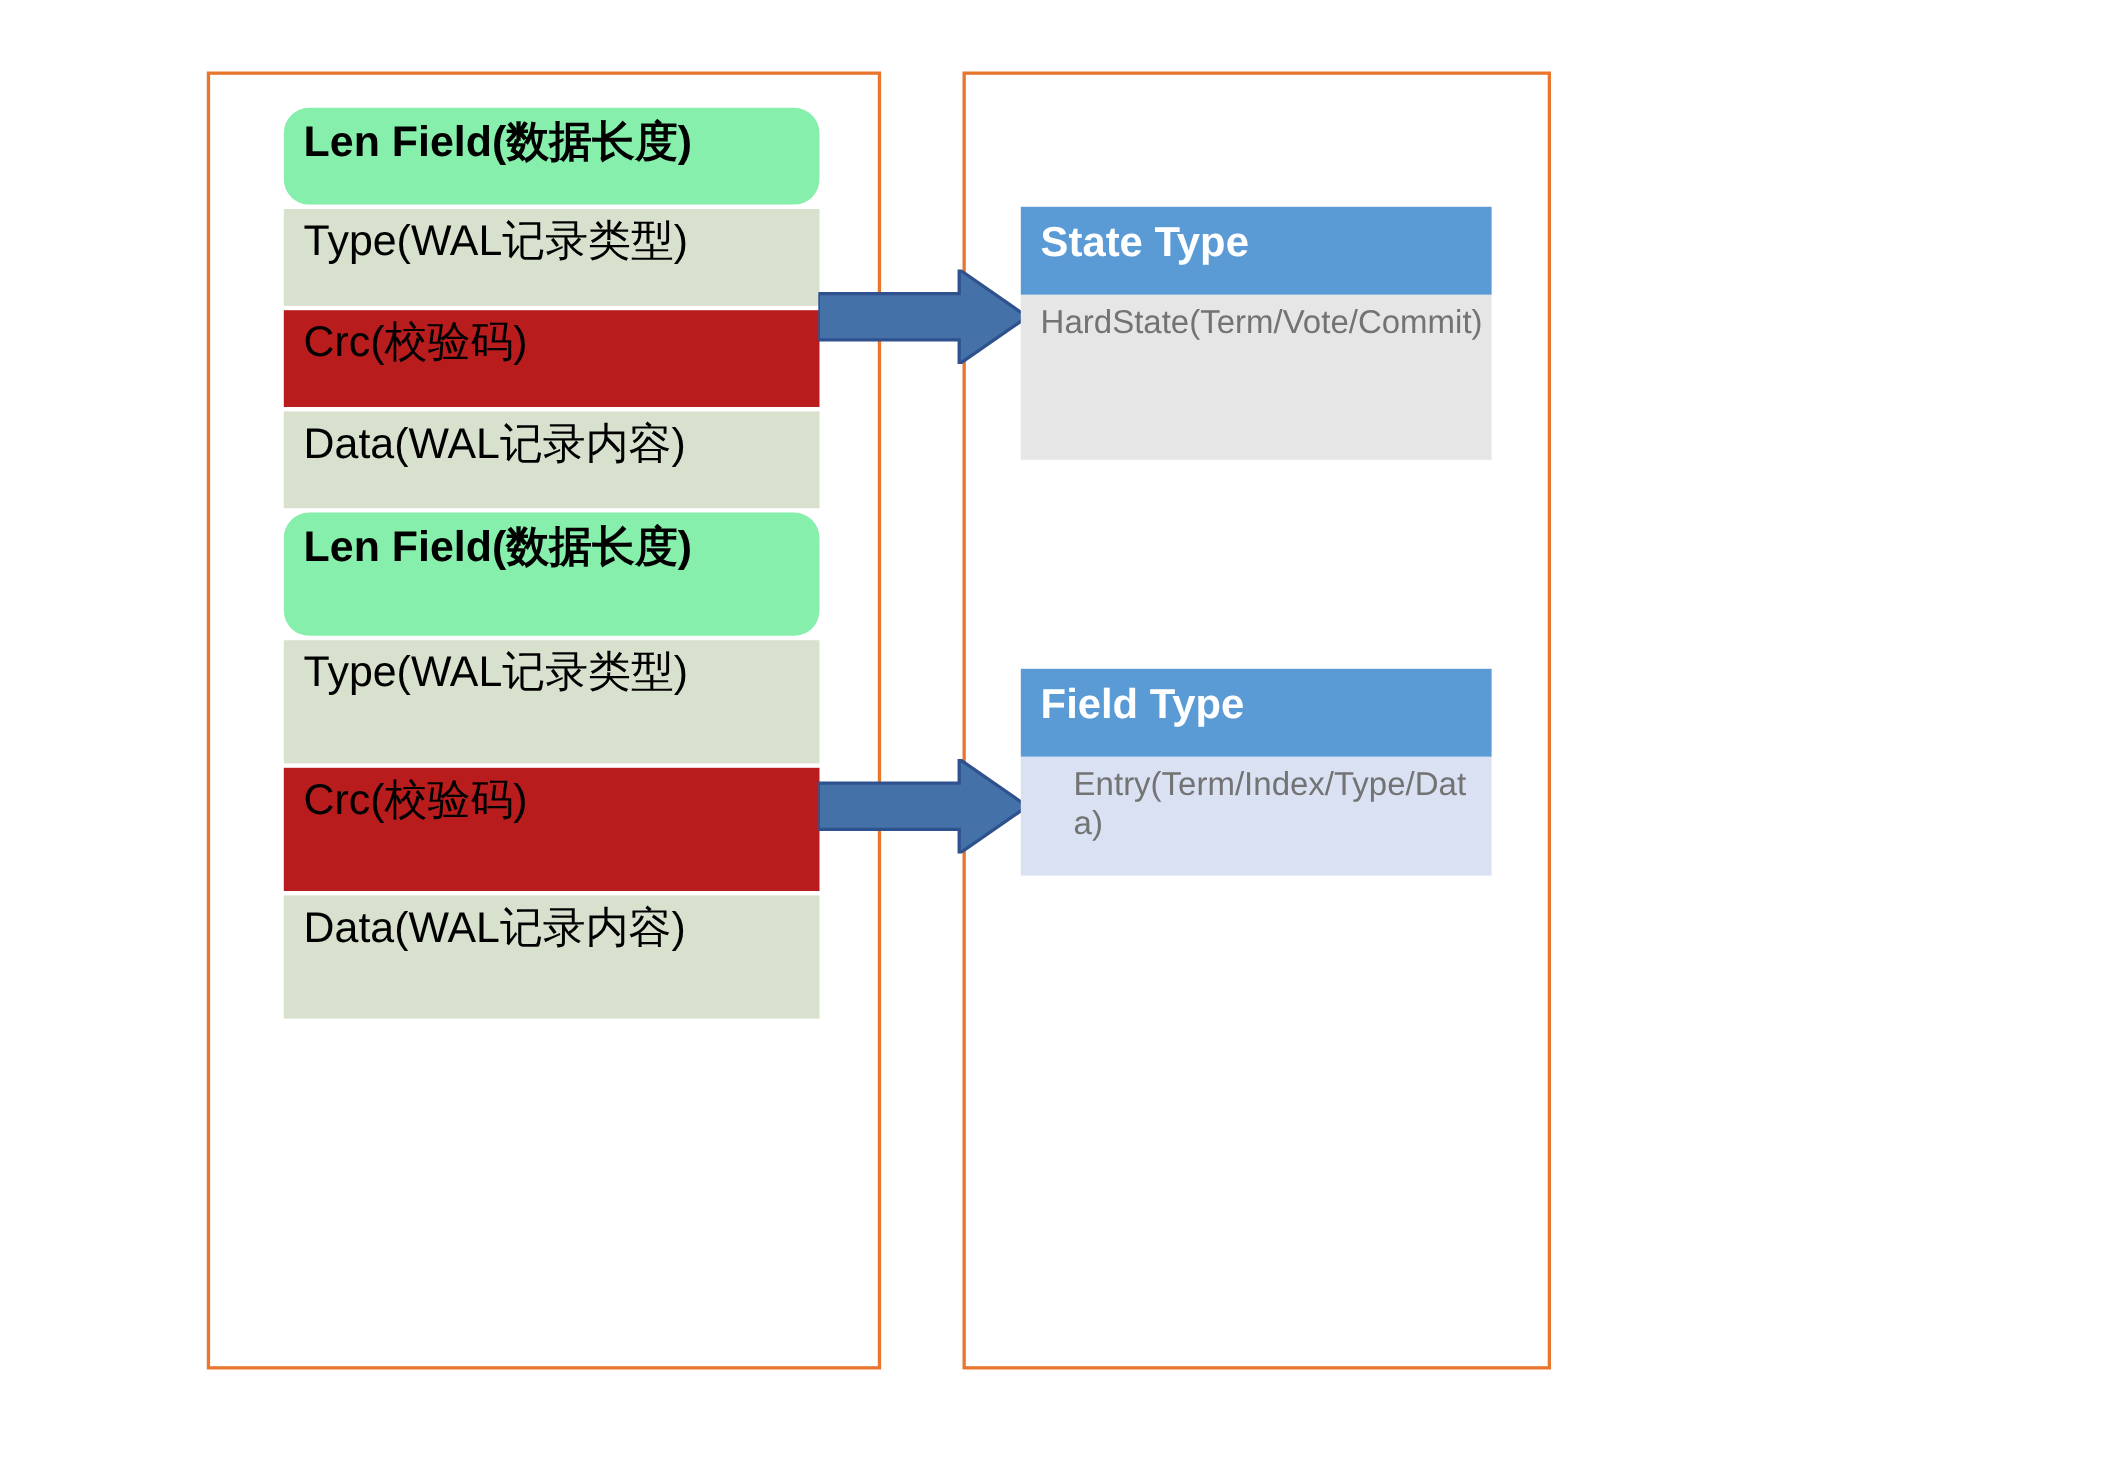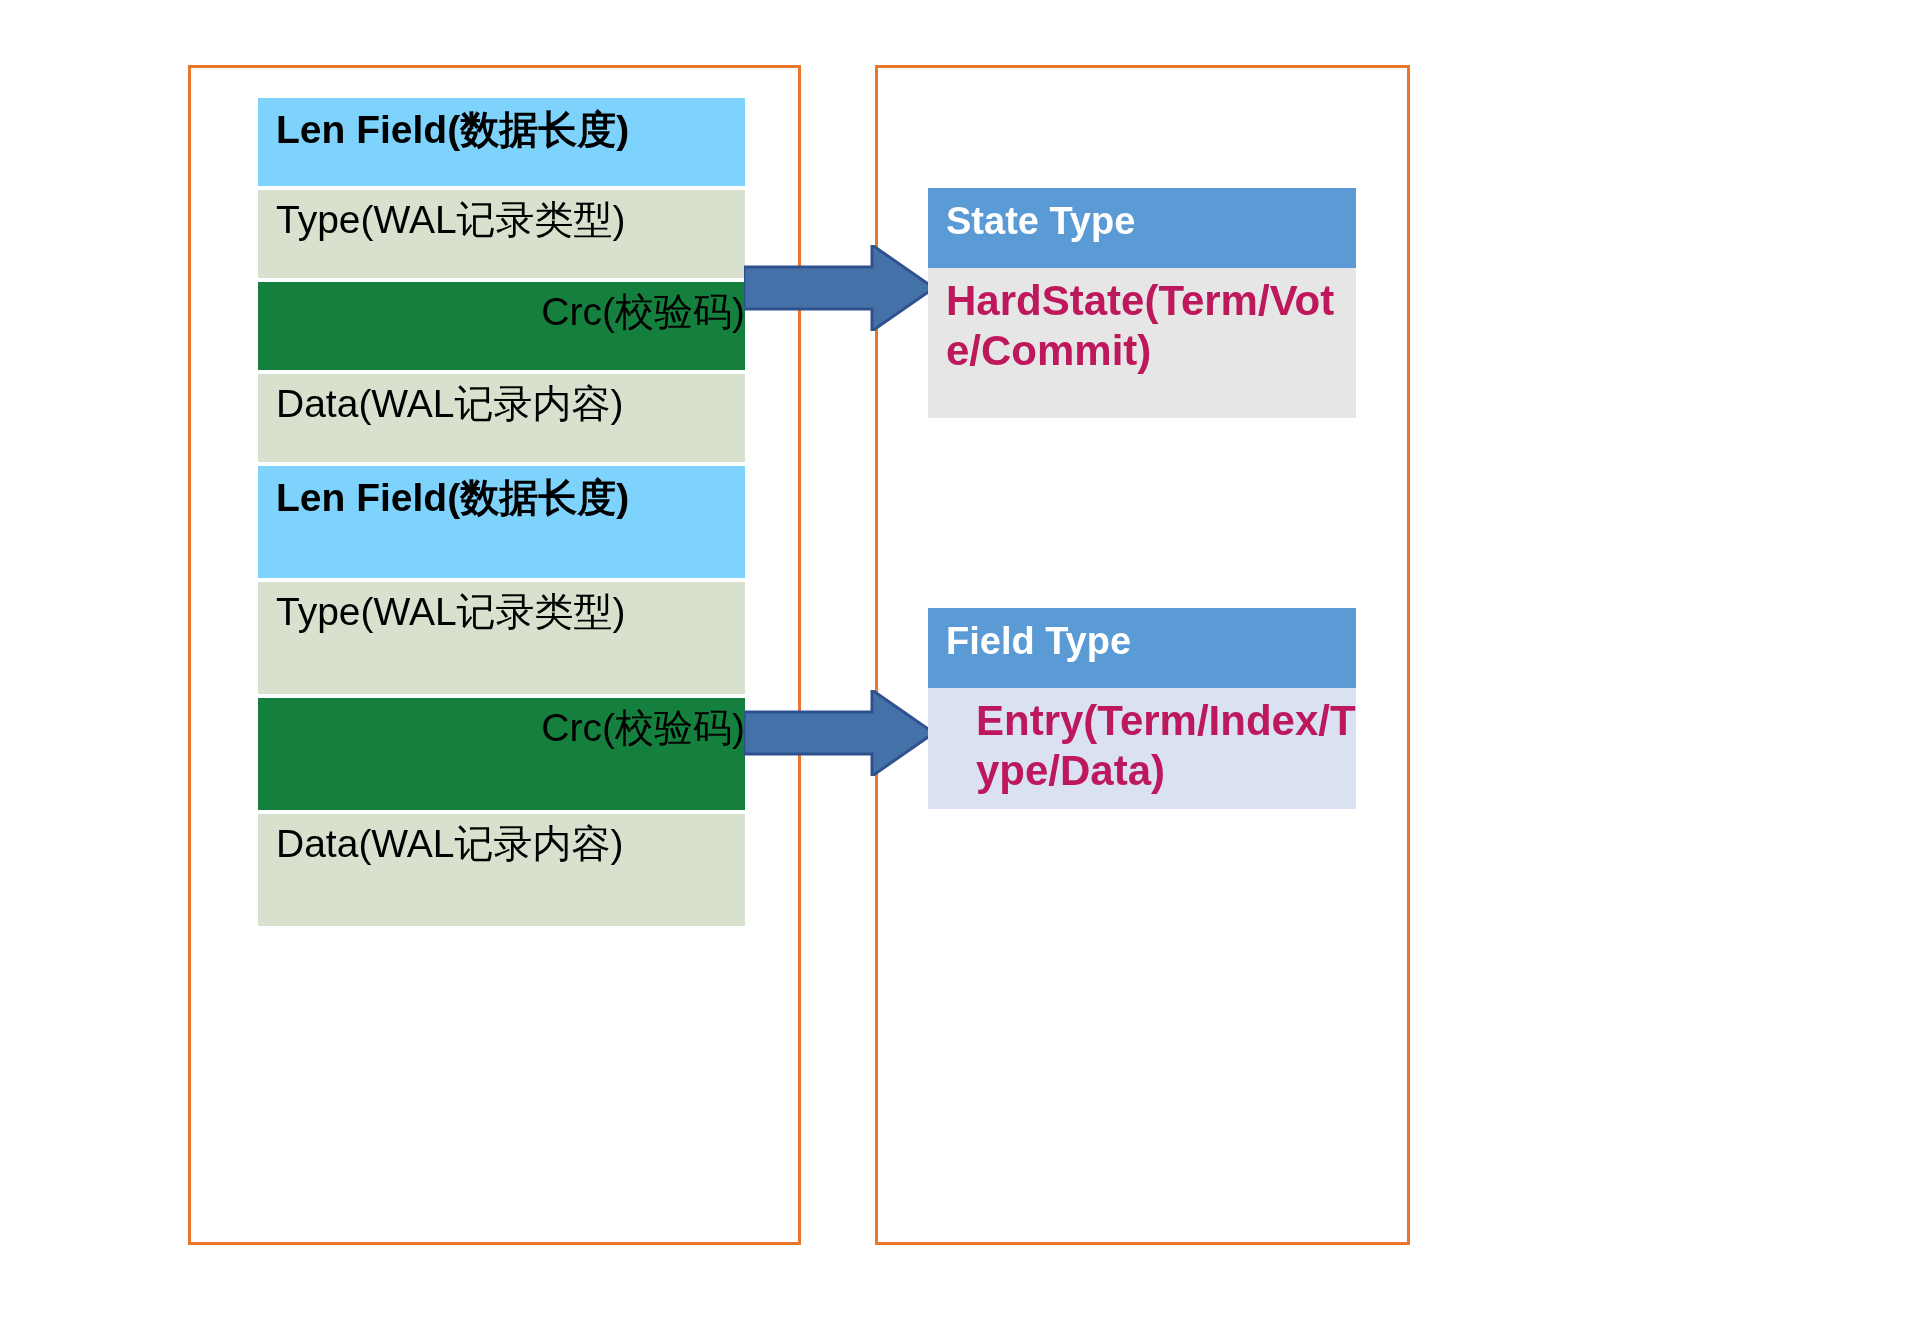--- a/index.html
+++ b/index.html
@@ -47,30 +47,31 @@
     box-sizing: border-box;
     display: flex;
     align-items: flex-start;
   }
   .wal-row .cell-text {
     padding: 8px 0 0 18px;
     line-height: 1.12;
     white-space: nowrap;
   }
   .wal-row.header {
-    background: #7dd3fc;
+    background: #86efac;
+    border-radius: 23px;
   }
   .wal-row.header .cell-text {
     font-weight: bold;
     font-size: 39px;
     color: #000000;
     padding-top: 10px;
   }
   .wal-row.shade-a { background: #D7E1CE; text-align: right; }
-  .wal-row.shade-b { background: #15803d; justify-content: flex-end; }
+  .wal-row.shade-b { background: #b91c1c; }
   .wal-row.shade-a .cell-text,
   .wal-row.shade-b .cell-text {
     font-weight: normal;
     font-size: 39px;
     color: #000000;
   }
 
   
   #row-0 { top: 0px;   height: 88px; }
   #row-1 { top: 92px;  height: 88px; }
@@ -91,27 +92,26 @@
     background: #5B9BD5;
     color: #FFFFFF;
     font-weight: bold;
     font-size: 38px;
     line-height: 1.0;
     padding: 14px 0 28px 18px;
     box-sizing: border-box;
     white-space: nowrap;
   }
   .type-body {
-    font-size: 42px;
+    font-size: 30px;
     line-height: 1.18;
-    color: #be185d;
+    color: #737373;
     padding: 8px 0 14px 18px;
     box-sizing: border-box;
     word-break: break-all;
-    font-weight: bold;
   }
   #state-type { left: 928px; top: 188px; }
   #state-type .type-body { background: #E7E6E6; min-height: 150px; }
   #entry-type { left: 928px; top: 608px; }
   #entry-type .type-body { background: #D9E1F2; min-height: 108px; padding-left: 48px; }
 
   
   .block-arrow {
     position: absolute;
     overflow: visible;

